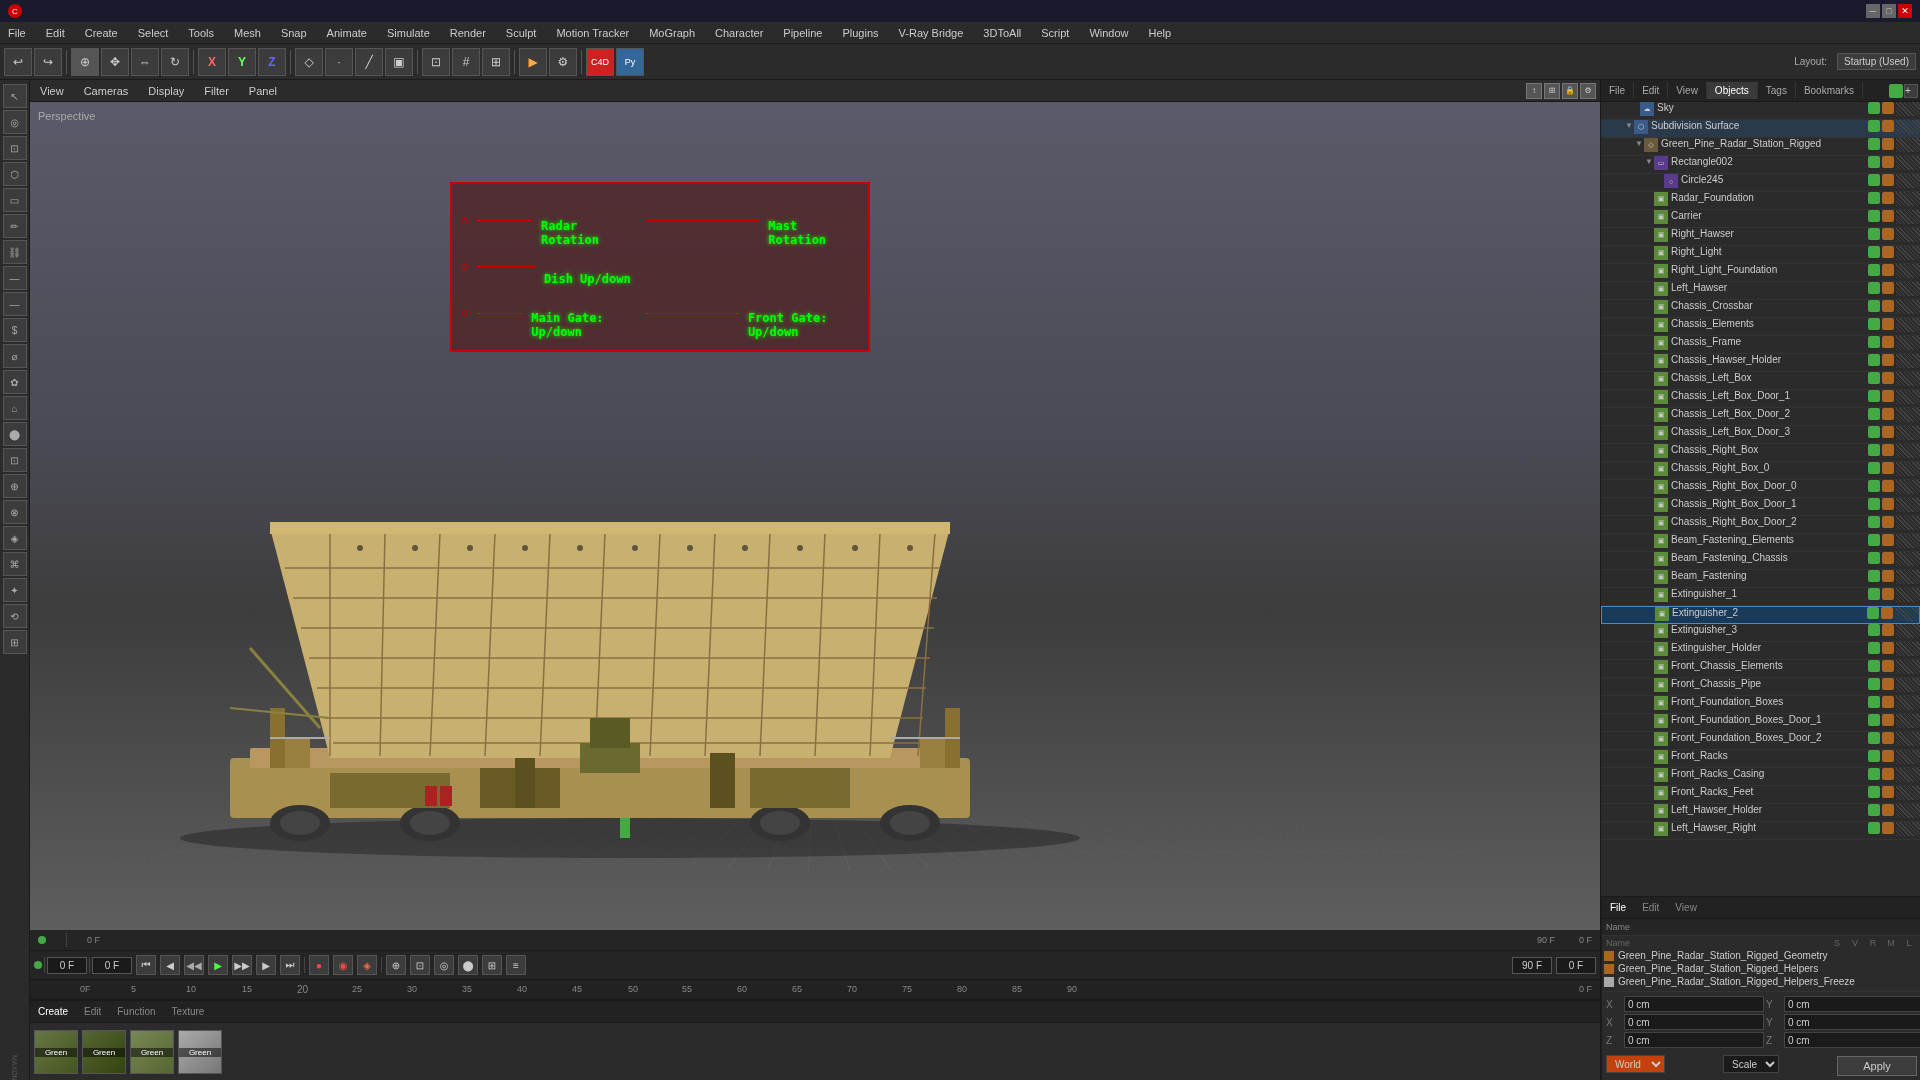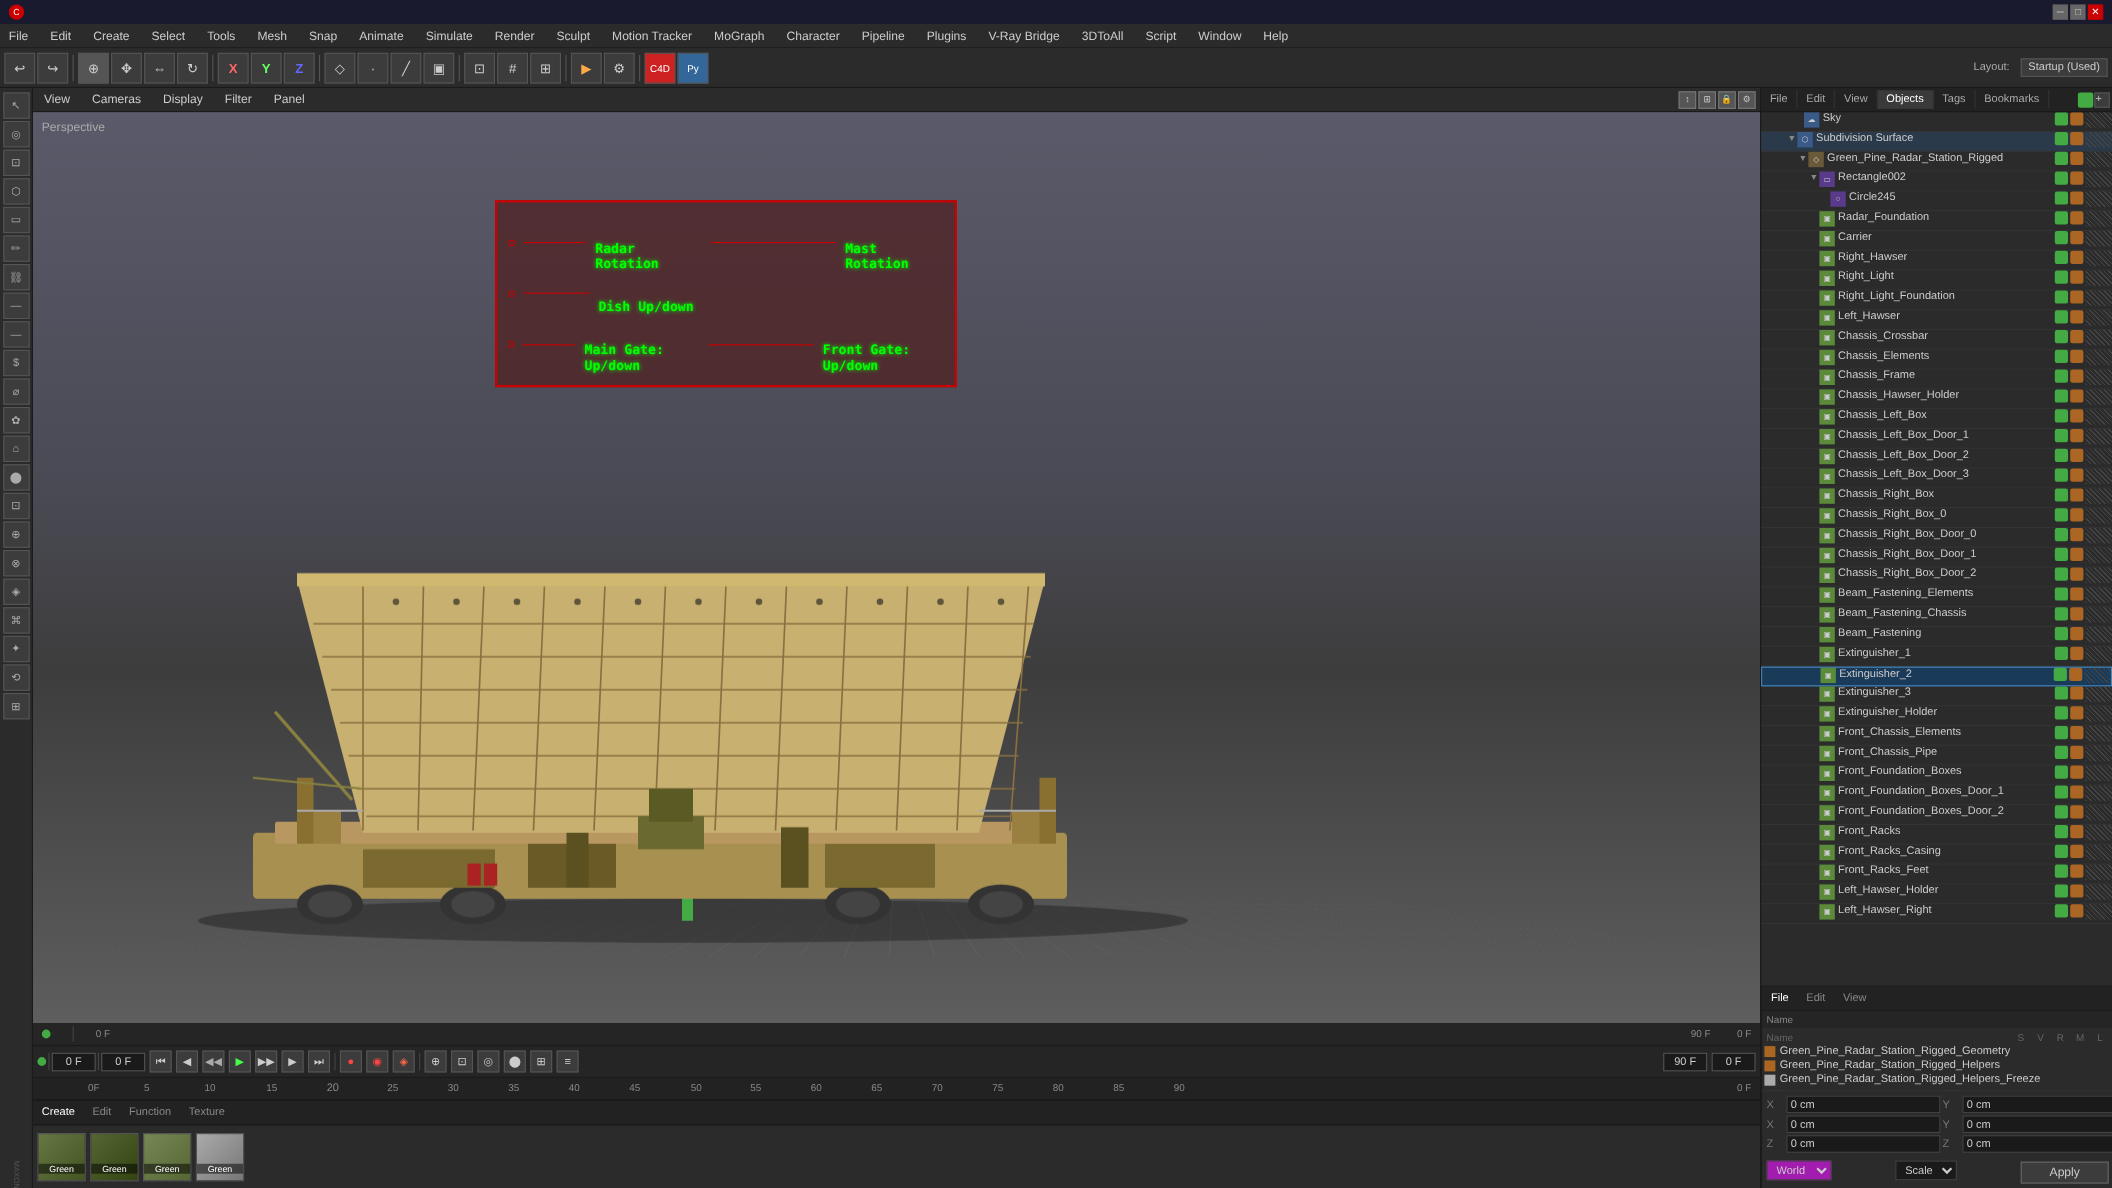--- a/index.html
+++ b/index.html
@@ -137,21 +137,21 @@
     }
     #materials-tabs {
       height: 22px; background: #222; display: flex; align-items: center; font-size: 10px; border-bottom: 1px solid #1a1a1a; padding: 0 4px; gap: 8px;
     }
     .mat-tab { cursor: pointer; color: #888; padding: 2px 4px; }
     .mat-tab.active { color: #fff; }
     #materials-list {
       flex: 1; display: flex; align-items: center; padding: 4px; gap: 4px; overflow-x: auto;
     }
     .mat-item {
-      width: 44px; height: 44px; border: 1px solid #555; background: #888; display: flex; flex-direction: column; align-items: center; justify-content: flex-end; padding-bottom: 6px; cursor: pointer; flex-shrink: 0;
+      width: 44px; height: 44px; border: 1px solid #555; background: #888; display: flex; flex-direction: column; align-items: center; justify-content: flex-end; padding-bottom: 16px; cursor: pointer; flex-shrink: 0;
     }
     .mat-label { font-size: 8px; color: #fff; text-align: center; background: rgba(0,0,0,0.5); width: 100%; text-align: center; }
 
     
     #bottom-right {
       width: 320px; background: #2b2b2b; border-left: 1px solid #1a1a1a; border-top: 1px solid #1a1a1a;
       display: flex; flex-direction: column;
     }
     #br-tabs {
       height: 22px; background: #222; display: flex; align-items: center; font-size: 10px; border-bottom: 1px solid #1a1a1a; padding: 0 4px; gap: 8px;
@@ -955,21 +955,21 @@
 
         </div>
         <div style="display:grid; grid-template-columns:16px 1fr 16px 1fr 16px 1fr; gap:2px; align-items:center; margin-bottom:4px;">
           <span style="font-size:10px;color:#777;">Z</span>
           <input type="text" class="coord-val" style="height: 16px; background: rgb(26, 26, 26); border: 1px solid rgb(68, 68, 68); color: rgb(204, 204, 204); font-size: 10px; padding: 0px 3px;" value="0 cm">
           <span style="font-size:10px;color:#777;">Z</span>
           <input type="text" class="coord-val" style="height: 16px; background: rgb(26, 26, 26); border: 1px solid rgb(68, 68, 68); color: rgb(204, 204, 204); font-size: 10px; padding: 0px 3px;" value="0 cm">
 
         </div>
         <div style="display:flex; align-items:center; justify-content:space-between;">
-          <select class="coord-dropdown" style="background:#a21caf;border:1px solid #444;color:#ccc;font-size:10px;height:18px;padding:0 4px;">
+          <select class="coord-dropdown" style="background:#c2410c;border:1px solid #444;color:#ccc;font-size:10px;height:18px;padding:0 4px;">
             <option>World</option>
             <option>Object</option>
           </select>
           <select class="coord-dropdown" style="background:#1a1a1a;border:1px solid #444;color:#ccc;font-size:10px;height:18px;padding:0 4px;">
             <option>Scale</option>
             <option>Size</option>
           </select>
           <button id="apply-btn" style="padding:4px 16px;background:#3c3c3c;border:1px solid #666;color:#ccc;font-size:11px;cursor:pointer;">Apply</button>
         </div>
       </div>

